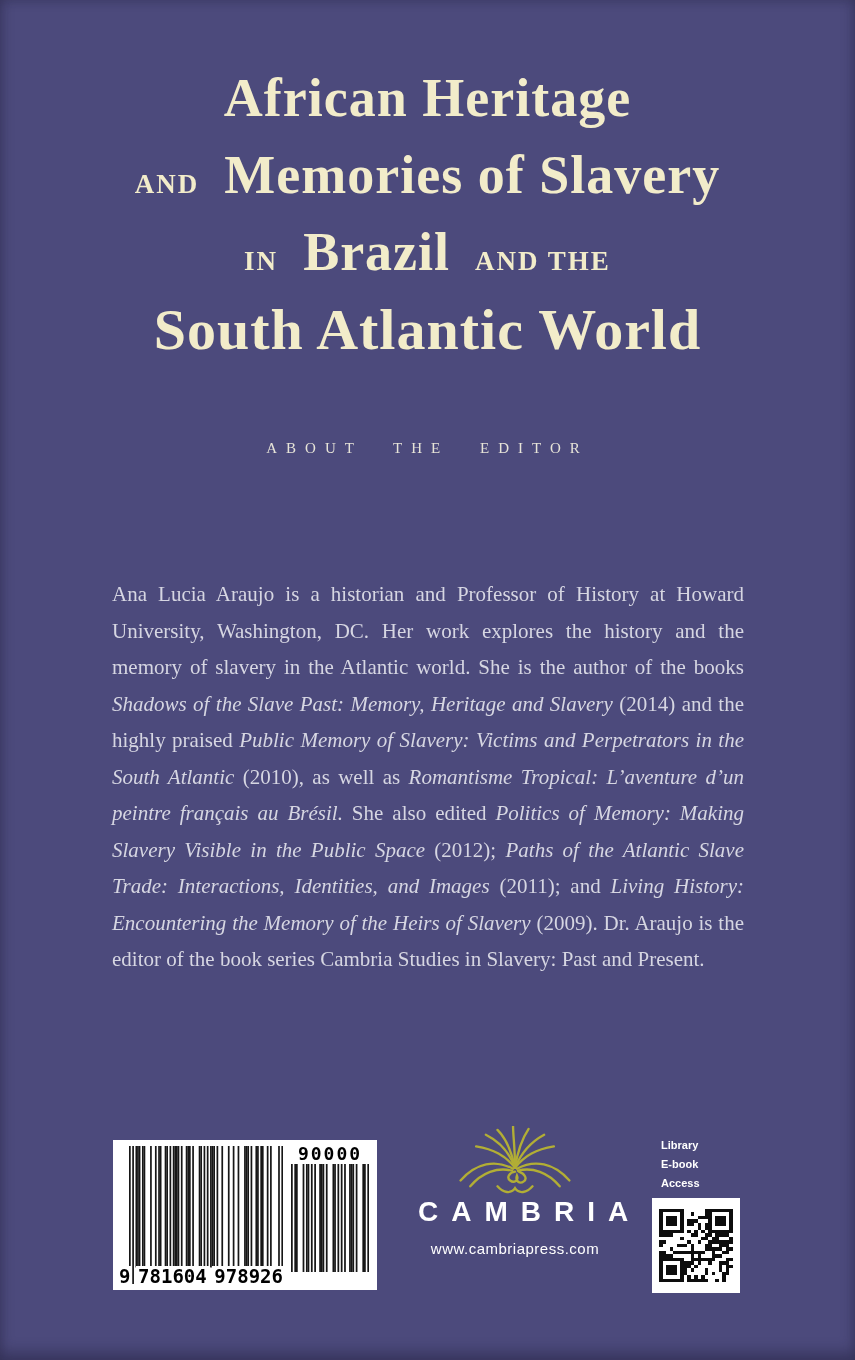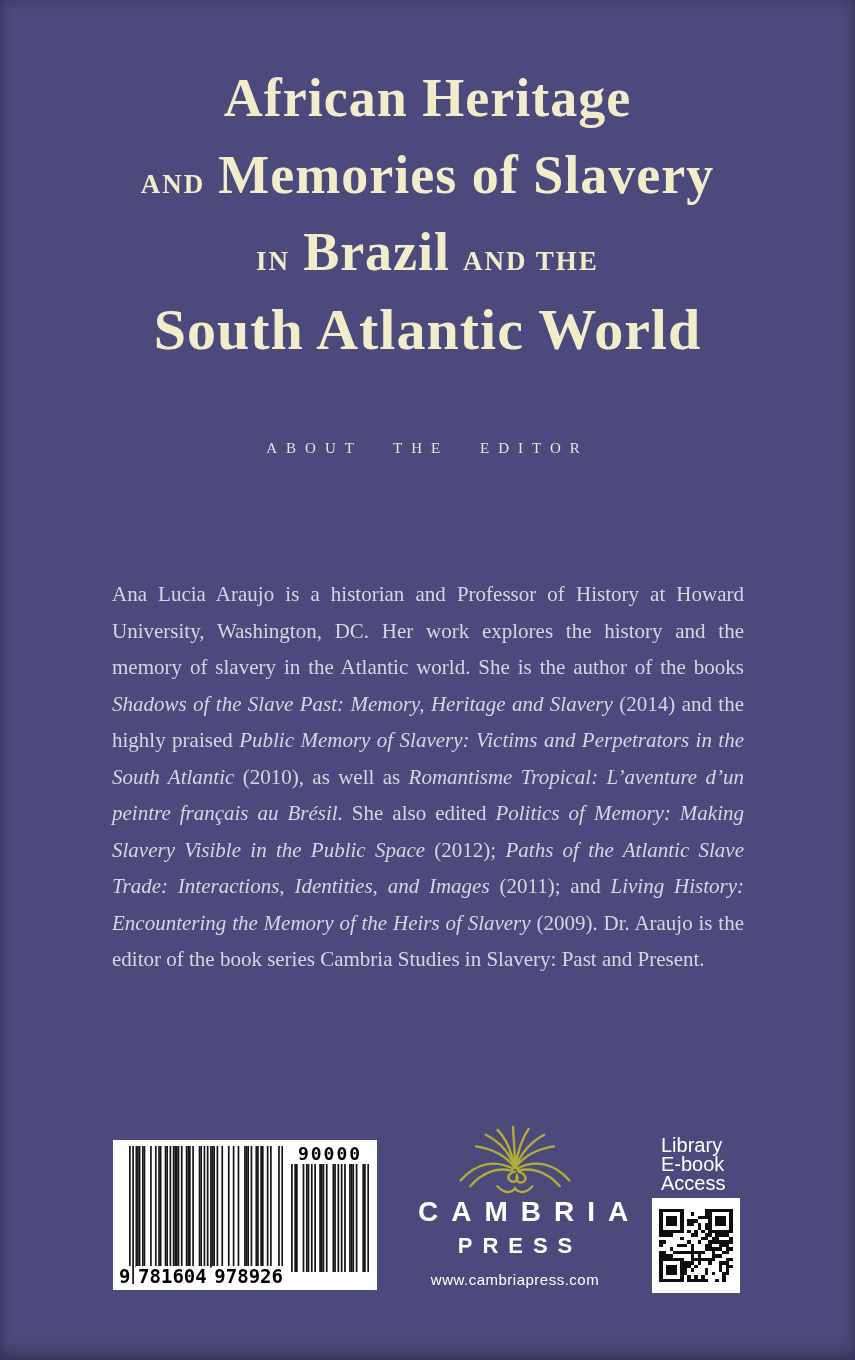--- a/index.html
+++ b/index.html
@@ -25,21 +25,21 @@
   }
 
   
   .title-block{
     position:absolute;left:0;top:66px;width:855px;
     text-align:center;color:var(--title_cream);
     font-weight:bold;
   }
   .title-line{line-height:65px;white-space:nowrap;}
   .title-line span{vertical-align:baseline;}
-  .title-line span + span{margin-left:13px;}
+  .title-line span + span{margin-left:25px;}
   .t-big{font-size:54px;letter-spacing:1px;}
   .t-small{font-size:27px;letter-spacing:2px;}
   .title-line:last-child .t-big{font-size:58px;}
 
   
   .section-label{
     position:absolute;left:0;top:440px;width:855px;
     text-align:center;
     color:var(--label_cream);
     font-size:15px;letter-spacing:9px;word-spacing:18px;
@@ -102,22 +102,22 @@
     font-family:"Liberation Sans", sans-serif;font-weight:bold;
     font-size:22px;letter-spacing:10px;padding-left:10px;margin-top:5px;
   }
   .pub-url{
     font-family:"Liberation Sans", sans-serif;
     font-size:15px;margin-top:12px;letter-spacing:.5px;
   }
 
   .qr-block{position:absolute;left:652px;top:1136px;width:90px;}
   .qr-label{
-    font-family:"Liberation Sans", sans-serif;font-weight:normal;
-    color:var(--white);font-size:20px;line-height:19px;
+    font-family:"Liberation Sans", sans-serif;font-weight:bold;
+    color:var(--white);font-size:11px;line-height:19px;
     padding-left:9px;
   }
   .qr-box{
     margin-top:5px;width:88px;height:95px;background:var(--white);
     box-sizing:border-box;display:flex;align-items:center;justify-content:center;
   }
   .qr-grid{display:grid;grid-template-columns:repeat(21,3.5px);grid-auto-rows:3.5px;}
   .qr-grid div{width:3.5px;height:3.5px;}
   .qr-grid div.q{background:#0d0d0d;}
 </style>
@@ -238,21 +238,20 @@
       <path d="M63,43 C53,30 41,24 23,21"></path>
       <path d="M63,43 C73,30 85,24 103,21"></path>
       <path d="M61,44 C43,34 23,38 7,56"></path>
       <path d="M65,44 C83,34 103,38 119,56"></path>
       <path d="M60,46 C45,42 29,48 17,62"></path>
       <path d="M66,46 C81,42 97,48 109,62"></path>
       <path d="M63,47 c-6,1 -9,6 -5,9 c4,3 9,0 7,-5 c-2,6 3,9 7,6 c4,-3 1,-8 -5,-10"></path>
       <path d="M45,62 c6,7 14,8 18,2 c4,6 12,5 18,-2"></path>
     </svg>
     <div class="pub-name">CAMBRIA</div>
-    <div class="pub-press">PRESS</div>
     <div class="pub-url">www.cambriapress.com</div>
   </div>
 
   <div class="qr-block">
     <div class="qr-label">
         <div>Library</div>
         <div>E-book</div>
         <div>Access</div>
       </div>
     <div class="qr-box">

